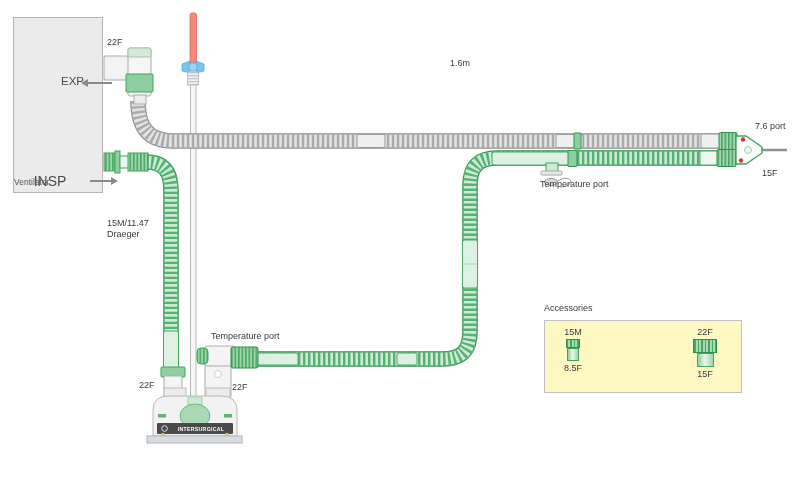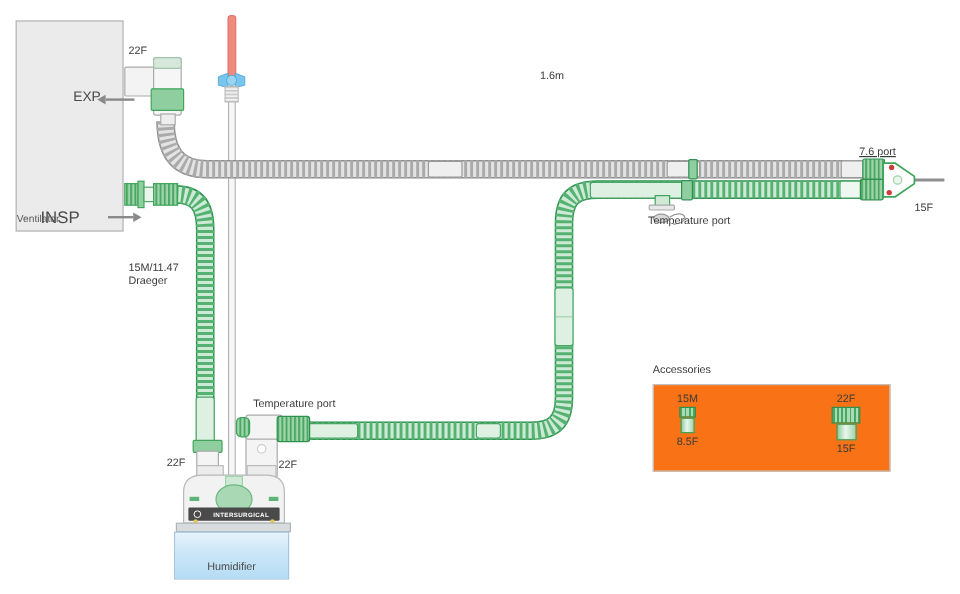--- a/index.html
+++ b/index.html
@@ -21,21 +21,21 @@
   .arrow.left::before{content:"";position:absolute;left:-7px;top:-3px;width:0;height:0;
         border:4px solid transparent;border-right:7px solid #8a8a8a;border-left:0;}
   .arrow.right::after{content:"";position:absolute;right:-7px;top:-3px;width:0;height:0;
         border:4px solid transparent;border-left:7px solid #8a8a8a;border-right:0;}
   
   .water{position:absolute;left:145px;top:443px;width:96px;height:40px;box-sizing:border-box;
         background:linear-gradient(180deg,#e6f3fc 0%,#cbe6f7 45%,#b5dcf4 100%);
         border:1px solid #a5c8e0;display:flex;align-items:flex-end;justify-content:center;}
   .water .wlbl{font-size:9px;color:#4a4a4a;padding-bottom:5px;}
   
-  .accbox{position:absolute;left:544px;top:320px;width:198px;height:73px;background:#f97316;
+  .accbox{position:absolute;left:544px;top:320px;width:198px;height:73px;background:#fef9c3;
         border:1px solid #c0c0c0;box-sizing:border-box;}
   .acctitle{position:absolute;left:544px;top:303px;width:198px;text-align:left;
         font-size:9px;color:#3a3a3a;}
   .acc-col{position:absolute;display:flex;flex-direction:column;align-items:center;}
   .acc-col .t{font-size:9px;color:#3a3a3a;margin-bottom:2px;}
   .acc-col .b{font-size:9px;color:#3a3a3a;margin-top:2px;}
   .ribbed{background:repeating-linear-gradient(90deg,#46a863 0 1.5px,#a9dcb6 1.5px 3.5px);
         border:1px solid #2f9150;box-sizing:border-box;}
   .smoothg{background:linear-gradient(90deg,#8fce9f,#e9f6ec 45%,#9fd4ac);
         border:1px solid #3fa55a;box-sizing:border-box;}
@@ -173,30 +173,27 @@
     <div class="arrow left" style="left:74px;top:64px;width:24px;"></div>
     <div class="insp-txt">INSP</div>
     <div class="arrow right" style="left:76px;top:162px;width:21px;"></div>
     <div class="vname">Ventilator</div>
   </div>
 
   <div class="lbl" style="left:107px;top:37px;">22F</div>
   <div class="lbl pre" style="left:107px;top:178px;width:62px;margin-top:40px;">15M/11.47
 Draeger</div>
   <div class="lbl" style="left:402px;top:58px;margin-left:48px;">1.6m</div>
-  <div class="lbl" style="left:716px;top:121px;text-decoration:underline;">7.6 port</div>
+  <div class="lbl" style="left:755px;top:121px;">7.6 port</div>
   <div class="lbl" style="left:762px;top:168px;">15F</div>
   <div class="lbl" style="left:540px;top:179px;">Temperature port</div>
   <div class="lbl" style="left:211px;top:331px;">Temperature port</div>
   <div class="lbl" style="left:139px;top:380px;">22F</div>
   <div class="lbl" style="left:232px;top:382px;">22F</div>
 
-  <div class="water">
-    <div class="wlbl">Humidifier</div>
-  </div>
 
   <div class="acctitle">Accessories</div>
   <div class="accbox">
     <div class="acc-col" style="left:8px;top:6px;width:40px;">
       <div class="t">15M</div>
       <div>
         <div class="ribbed" style="width:14px;height:9px;margin:0 auto;"></div>
         <div class="smoothg" style="width:12px;height:13px;margin:0 auto;"></div>
       </div>
       <div class="b">8.5F</div>

